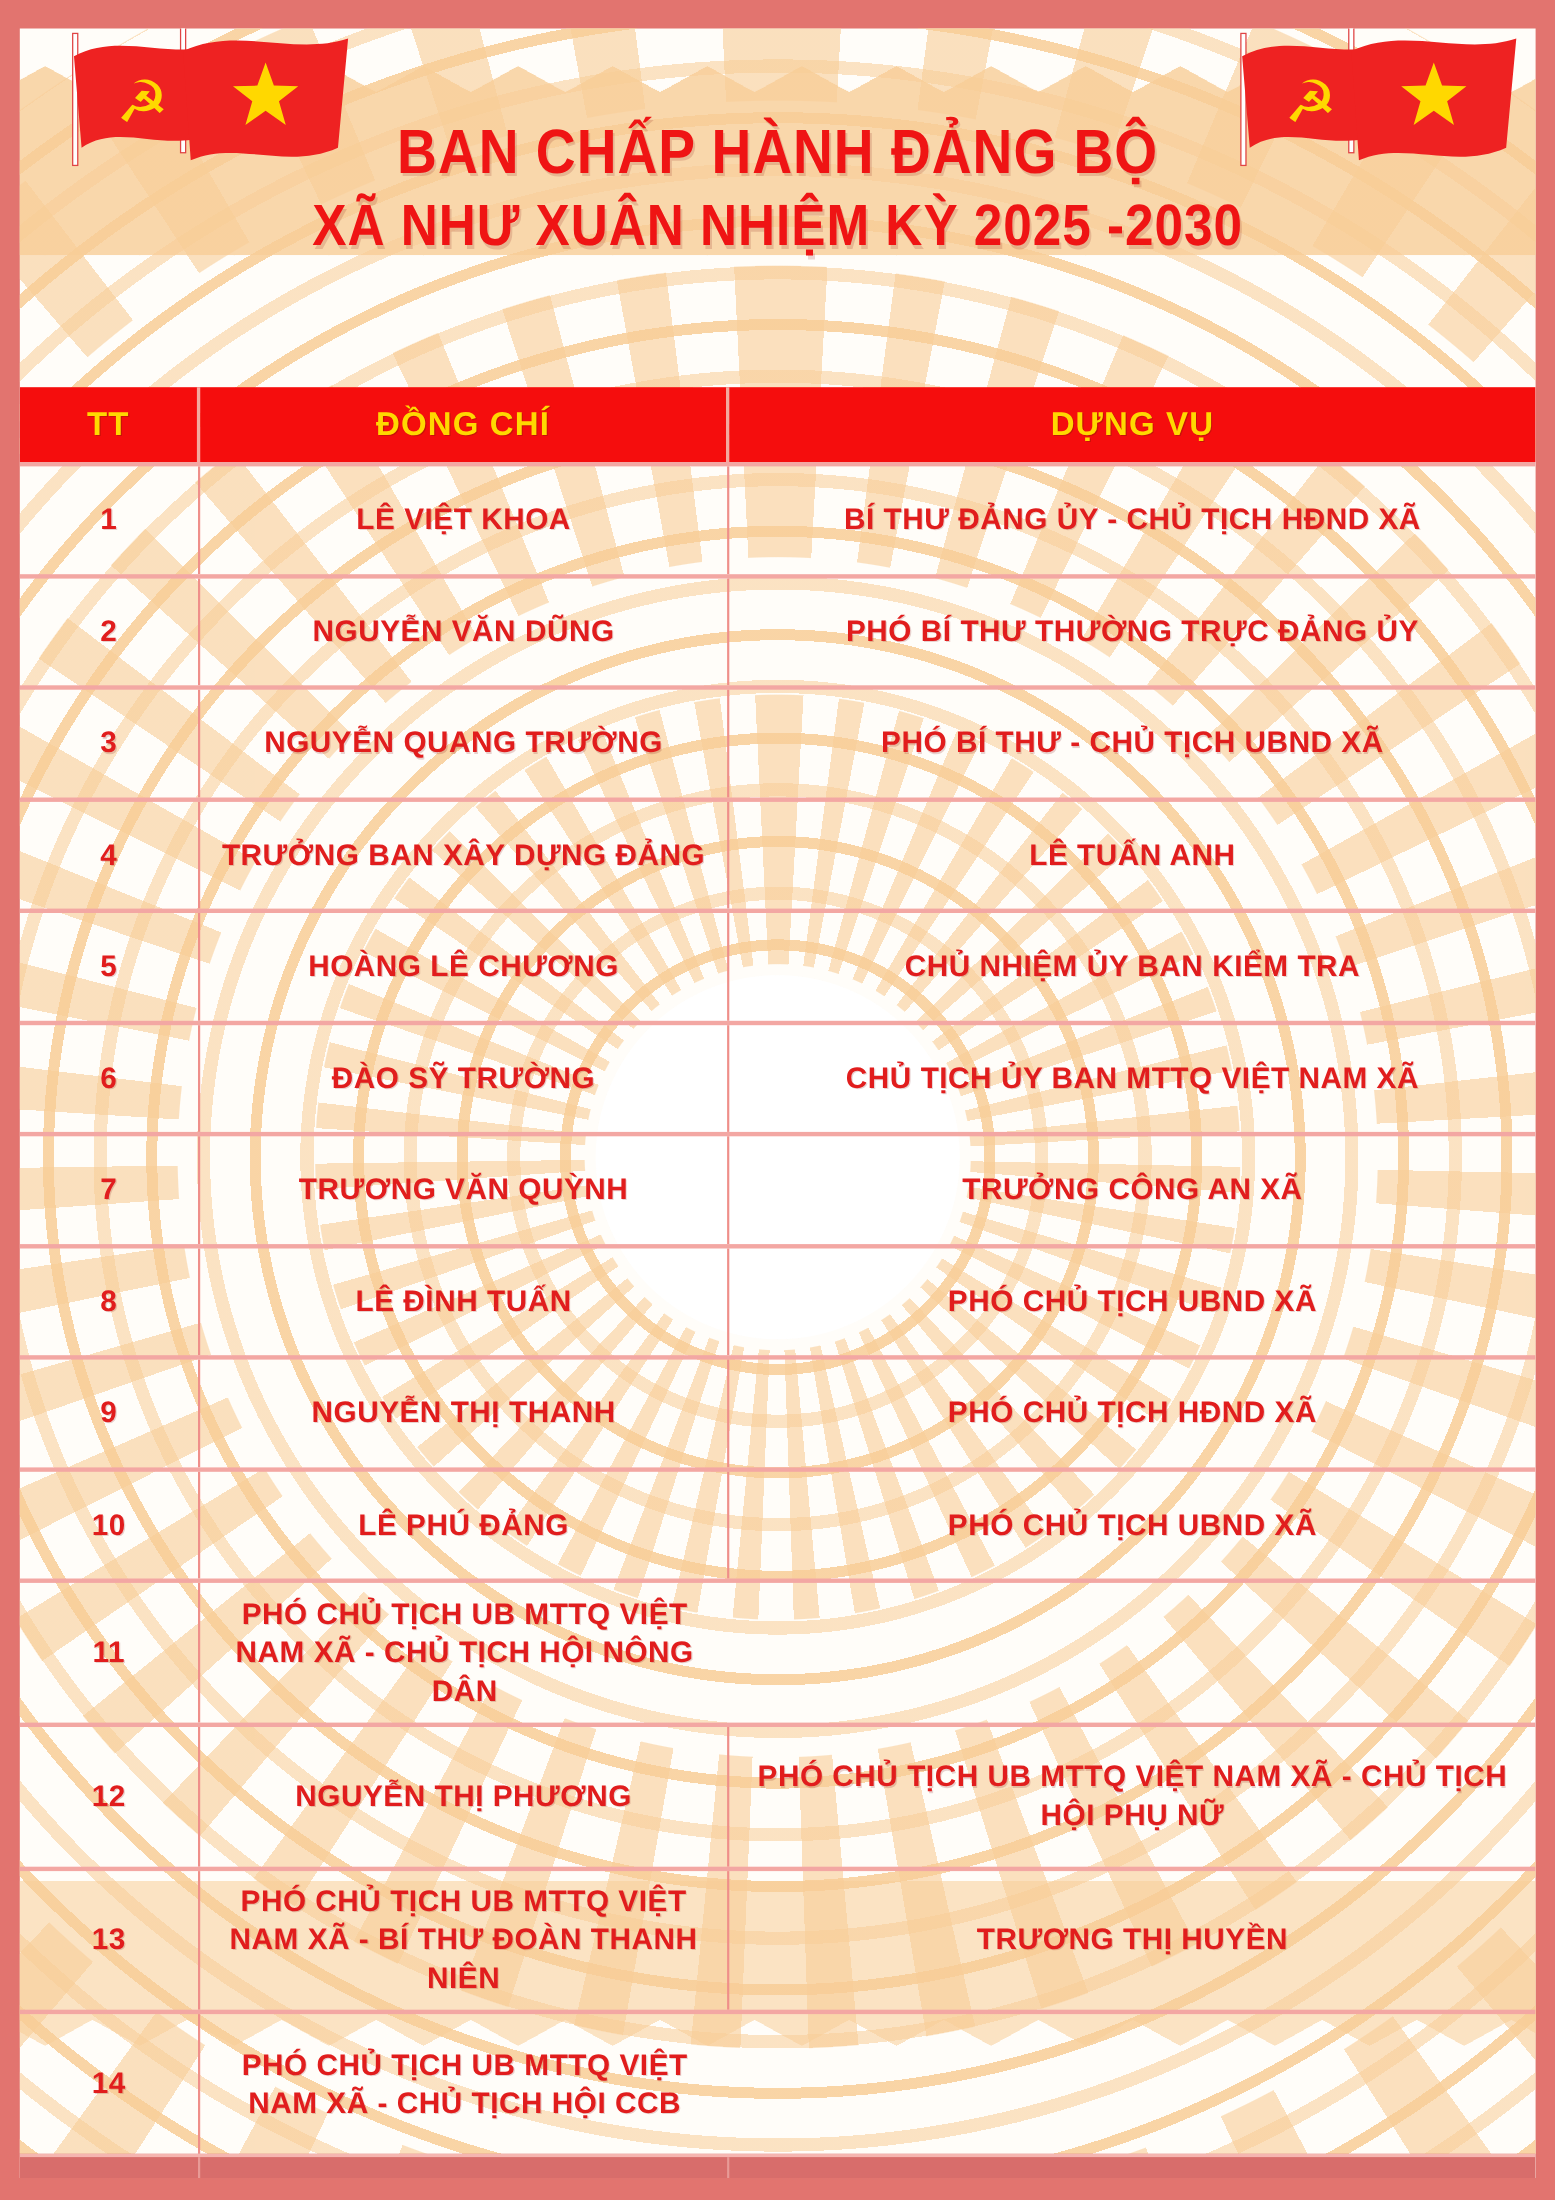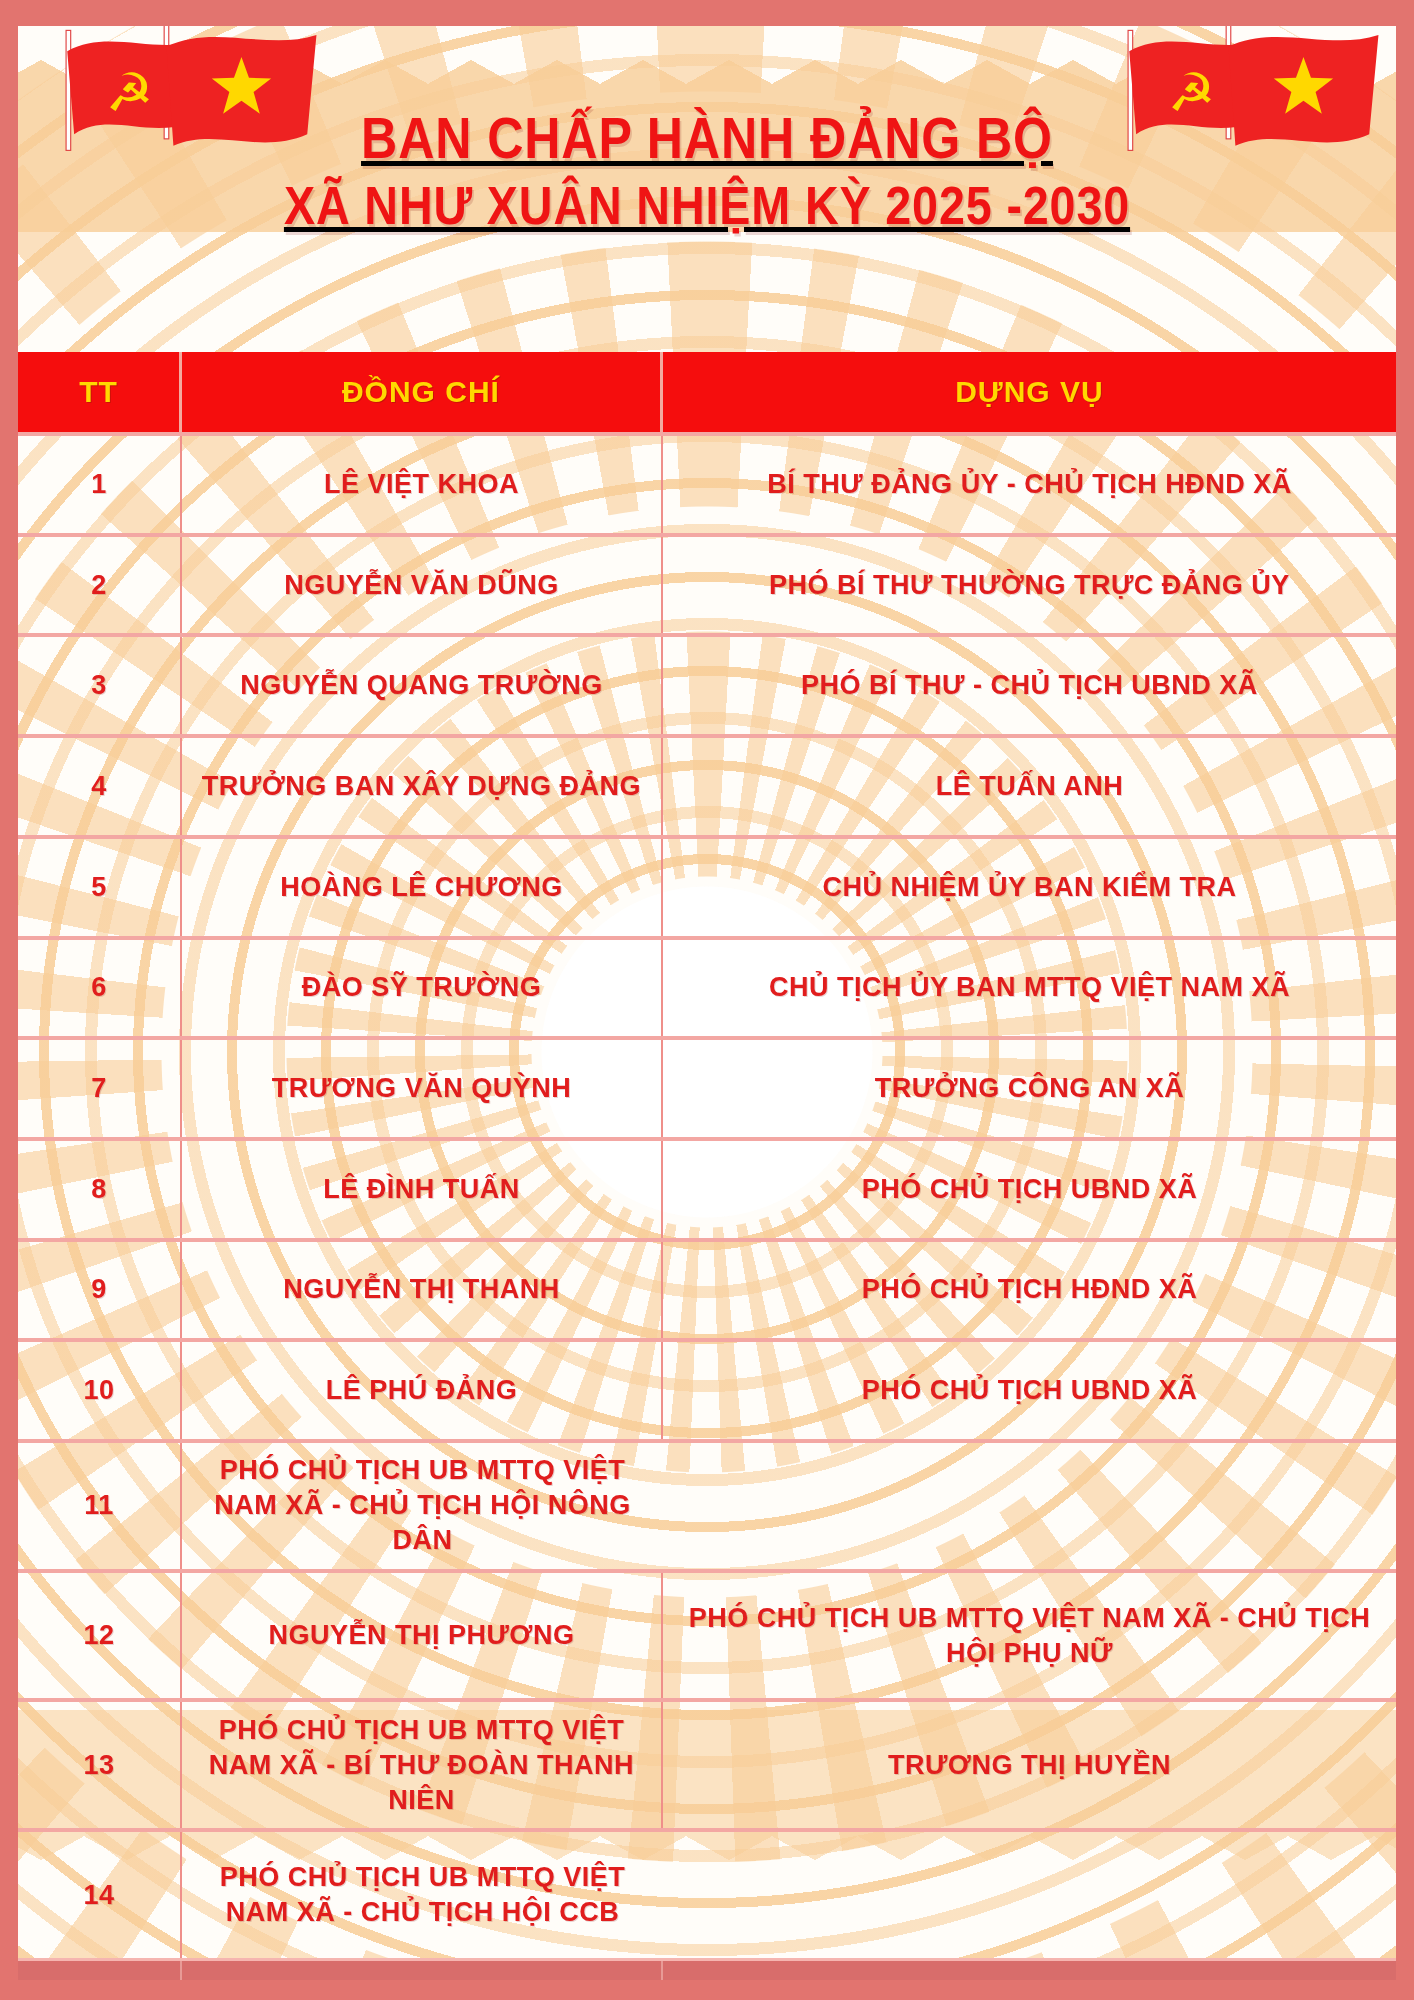--- a/index.html
+++ b/index.html
@@ -50,21 +50,21 @@
     position:absolute;left:-20px;right:-20px;top:34px;height:172px;opacity:.8;
     background:conic-gradient(from 119deg at 50% 0%, var(--pattern) 0 122deg, rgba(255,255,255,0) 122deg) 0 0 / 86px 172px repeat-x;
   }
   .zigzag-bottom{
     position:absolute;left:-20px;right:-20px;bottom:120px;height:150px;opacity:.55;
     background:conic-gradient(from -61deg at 50% 100%, var(--pattern) 0 122deg, rgba(255,255,255,0) 122deg) 0 0 / 86px 150px repeat-x;
   }
   
   .content{position:relative;width:100%;height:100%;display:flex;flex-direction:column;}
   .masthead{position:relative;height:326px;flex:none;}
-  .titles{position:absolute;left:0;right:0;top:78px;text-align:center;text-decoration:underline;}
+  .titles{position:absolute;left:0;right:0;top:78px;text-align:center;}
   .title-line{
     color:var(--title-red);
     font-weight:800;
     letter-spacing:1px;
     transform:scaleX(.88);
     transform-origin:center;
     text-shadow:2px 3px 0 rgba(130,10,10,.16);
     line-height:1.22;
     white-space:nowrap;
   }
@@ -72,21 +72,21 @@
   .title-line.l2{font-size:53px;}
   .flags{position:absolute;top:-6px;width:300px;height:210px;}
   .flags.left{left:10px;}
   .flags.right{right:6px;}
   
   .committee-table{flex:1;display:flex;flex-direction:column;position:relative;}
   .grid-row{
     display:grid;
     grid-template-columns:11.9% 34.9% 53.2%;
   }
-  .table-header{height:80px;flex:none;}
+  .table-header{height:68px;flex:none;}
   .table-header .cell{
     background:var(--header-bg);
     color:var(--header-text);
     display:flex;align-items:center;justify-content:center;
     font-weight:800;font-size:30px;letter-spacing:1px;
     text-shadow:1px 1px 0 rgba(120,30,0,.35);
   }
   .table-header .cell:not(:last-child){border-right:3px solid #f3a99f;}
   .table-body{flex:1;display:flex;flex-direction:column;}
   .row{

